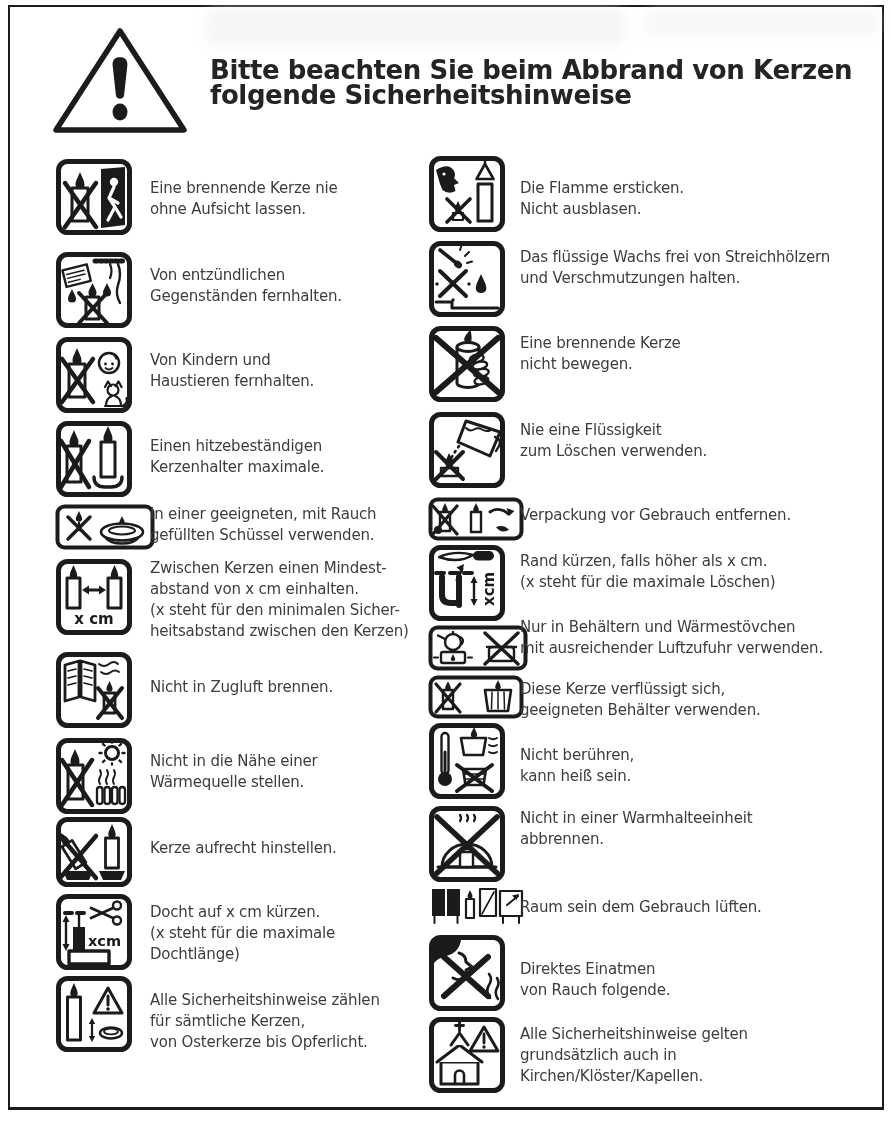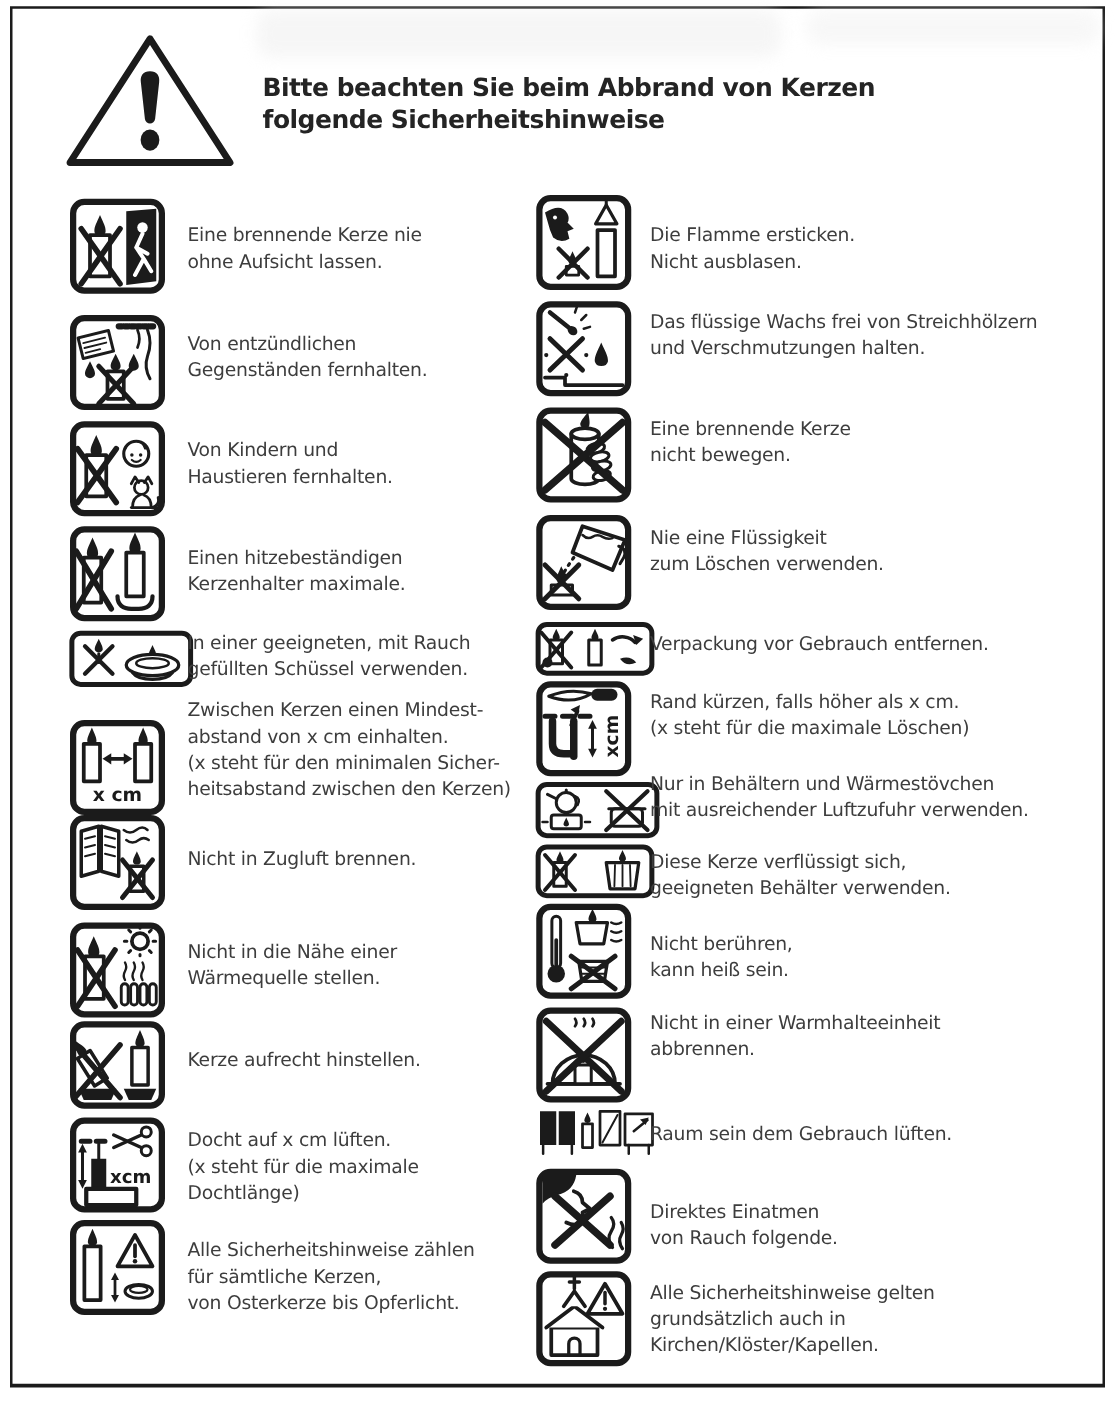--- a/index.html
+++ b/index.html
@@ -2,21 +2,21 @@
 <html><head>
 <meta charset="utf-8">
 <style>
   html,body{margin:0;padding:0;width:892px;height:1125px;background:#fff;overflow:hidden;}
   body{font-family:"DejaVu Sans","Liberation Sans",sans-serif;position:relative;}
   .frame{position:absolute;left:8px;top:5px;width:872px;height:1100px;border:2px solid #1b1b1b;border-bottom-width:3px;background:#fff;}
   .smudge{position:absolute;background:#efefef;filter:blur(6px);border-radius:12px;}
   .icon{position:absolute;}
   .icon svg{display:block;}
   .item-text{position:absolute;font-size:15px;line-height:21px;color:#3d3d3d;white-space:pre-line;letter-spacing:-0.2px;}
-  .title{position:absolute;left:210px;top:58px;font-size:20px;line-height:25px;font-weight:700;color:#242424;white-space:pre-line;letter-spacing:-0.4px;}
+  .title{position:absolute;left:210px;top:58px;font-size:26px;line-height:25px;font-weight:700;color:#242424;white-space:pre-line;letter-spacing:-0.4px;}
   svg .st{stroke:#1b1b1b;fill:none;stroke-linecap:round;stroke-linejoin:round;}
   svg .fl{fill:#1b1b1b;stroke:none;}
   svg .wh{fill:#fff;}
   svg text{fill:#1b1b1b;font-family:"DejaVu Sans","Liberation Sans",sans-serif;font-weight:bold;}
 </style>
 </head>
 <body>
 
 <div class="frame"></div>
 <div class="smudge" style="left:205px;top:8px;width:420px;height:38px;opacity:.55"></div>
@@ -116,21 +116,21 @@
   <line class="st" x1="35" y1="13" x2="13" y2="35" stroke-width="3.4"></line>
   <path class="fl" d="M67,12 c-1.8,4 -2.8,5.2 -2.8,7.4 a2.9,2.6 0 0 0 5.6,0 C69.8,17.2 68.8,16 67,12 Z"></path>
   <ellipse class="st wh" cx="67" cy="28" rx="21" ry="8.5" stroke-width="2.6"></ellipse>
   <ellipse class="st" cx="67" cy="26.5" rx="13" ry="4" stroke-width="2"></ellipse>
   <path class="st" d="M51,34 q4,5.5 16,5.5 q12,0 16,-5.5" stroke-width="2.6"></path>
 </svg>
 </div>
 <div class="item-text" style="left:150px;top:504px">In einer geeigneten, mit Rauch
 gefüllten Schüssel verwenden.</div>
 
-<div class="icon" style="left:55px;top:575px">
+<div class="icon" style="left:55px;top:558px">
 <svg width="78" height="78" viewBox="0 0 78 78">
   <rect class="st wh" x="3.5" y="3.5" width="71" height="71" rx="9" stroke-width="5"></rect>
   <path class="fl" d="M18.5,7 C16,13 14.8,14.8 14.8,18 a3.8,3.4 0 0 0 7.4,0 C22.2,14.8 21,13 18.5,7 Z"></path>
   <path class="fl" d="M59.5,7 C57,13 55.8,14.8 55.8,18 a3.8,3.4 0 0 0 7.4,0 C63.2,14.8 62,13 59.5,7 Z"></path>
   <rect class="st wh" x="12" y="20" width="13" height="30" stroke-width="3"></rect>
   <rect class="st wh" x="53" y="20" width="13" height="30" stroke-width="3"></rect>
   <line class="st" x1="32" y1="32" x2="46" y2="32" stroke-width="3"></line>
   <path class="fl" d="M27,32 l7,-4.5 v9 z"></path>
       <path class="fl" d="M51,32 l-7,-4.5 v9 z"></path>
   <text x="39" y="66" font-size="15" text-anchor="middle">x cm</text>
@@ -202,21 +202,21 @@
   <line class="st" x1="10" y1="20" x2="34" y2="20" stroke-width="4" stroke-dasharray="7,5"></line>
   <line class="st" x1="24" y1="22" x2="24" y2="34" stroke-width="2.4"></line>
   <rect class="fl" x="18" y="34" width="12" height="24"></rect>
   <line class="st" x1="11" y1="28" x2="11" y2="52" stroke-width="2.4"></line>
   <path class="fl" d="M11,22 l-3.5,7 h7 z"></path>
       <path class="fl" d="M11,58 l-3.5,-7 h7 z"></path>
   <text x="33" y="53" font-size="14.5">xcm</text>
   <path class="st wh" d="M14,58 h40 v13 h-40 z" stroke-width="3.4"></path>
 </svg>
 </div>
-<div class="item-text" style="left:150px;top:902px">Docht auf x cm lüften.
+<div class="item-text" style="left:150px;top:902px">Docht auf x cm kürzen.
 (x steht für die maximale
 Dochtlänge)</div>
 
 <div class="icon" style="left:55px;top:975px">
 <svg width="78" height="78" viewBox="0 0 78 78">
   <rect class="st wh" x="3.5" y="3.5" width="71" height="71" rx="9" stroke-width="5"></rect>
   <path class="fl" d="M19,8 C16.5,14 15.3,15.8 15.3,19 a3.8,3.4 0 0 0 7.4,0 C22.7,15.8 21.5,14 19,8 Z"></path>
   <rect class="st wh" x="12.5" y="22" width="13" height="43" stroke-width="3"></rect>
   <path class="st wh" d="M53,13 L67,38 H39 Z" stroke-width="3"></path>
   <line class="st" x1="53" y1="21" x2="53" y2="30" stroke-width="3"></line>

